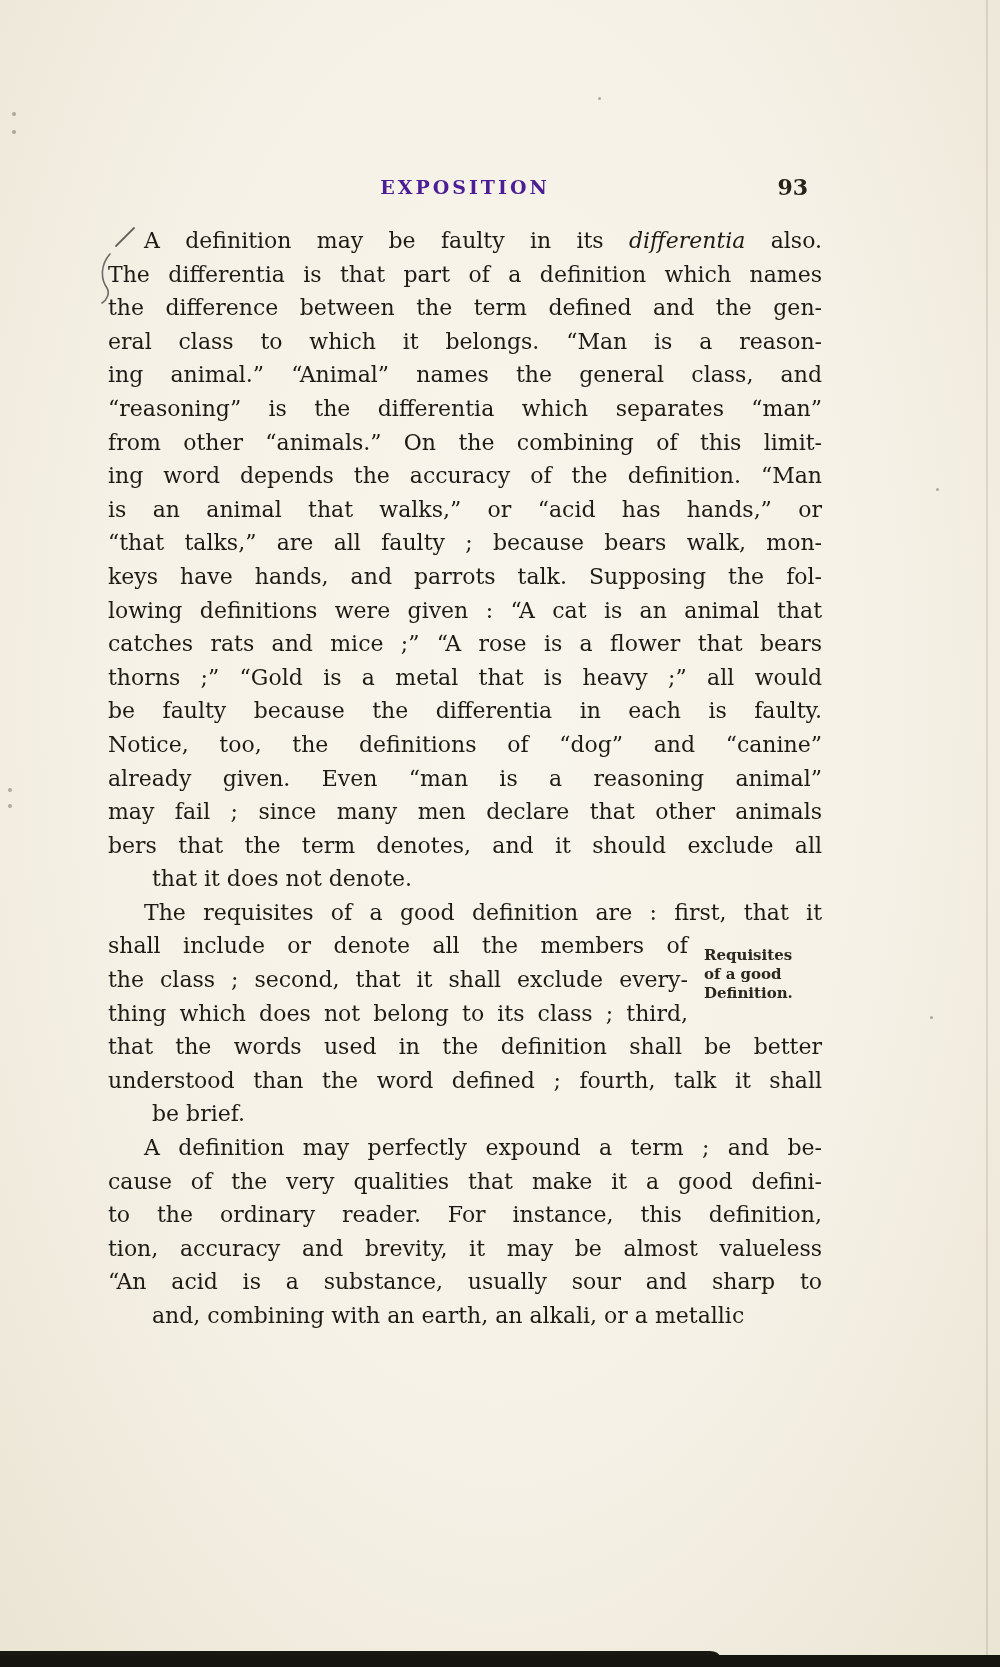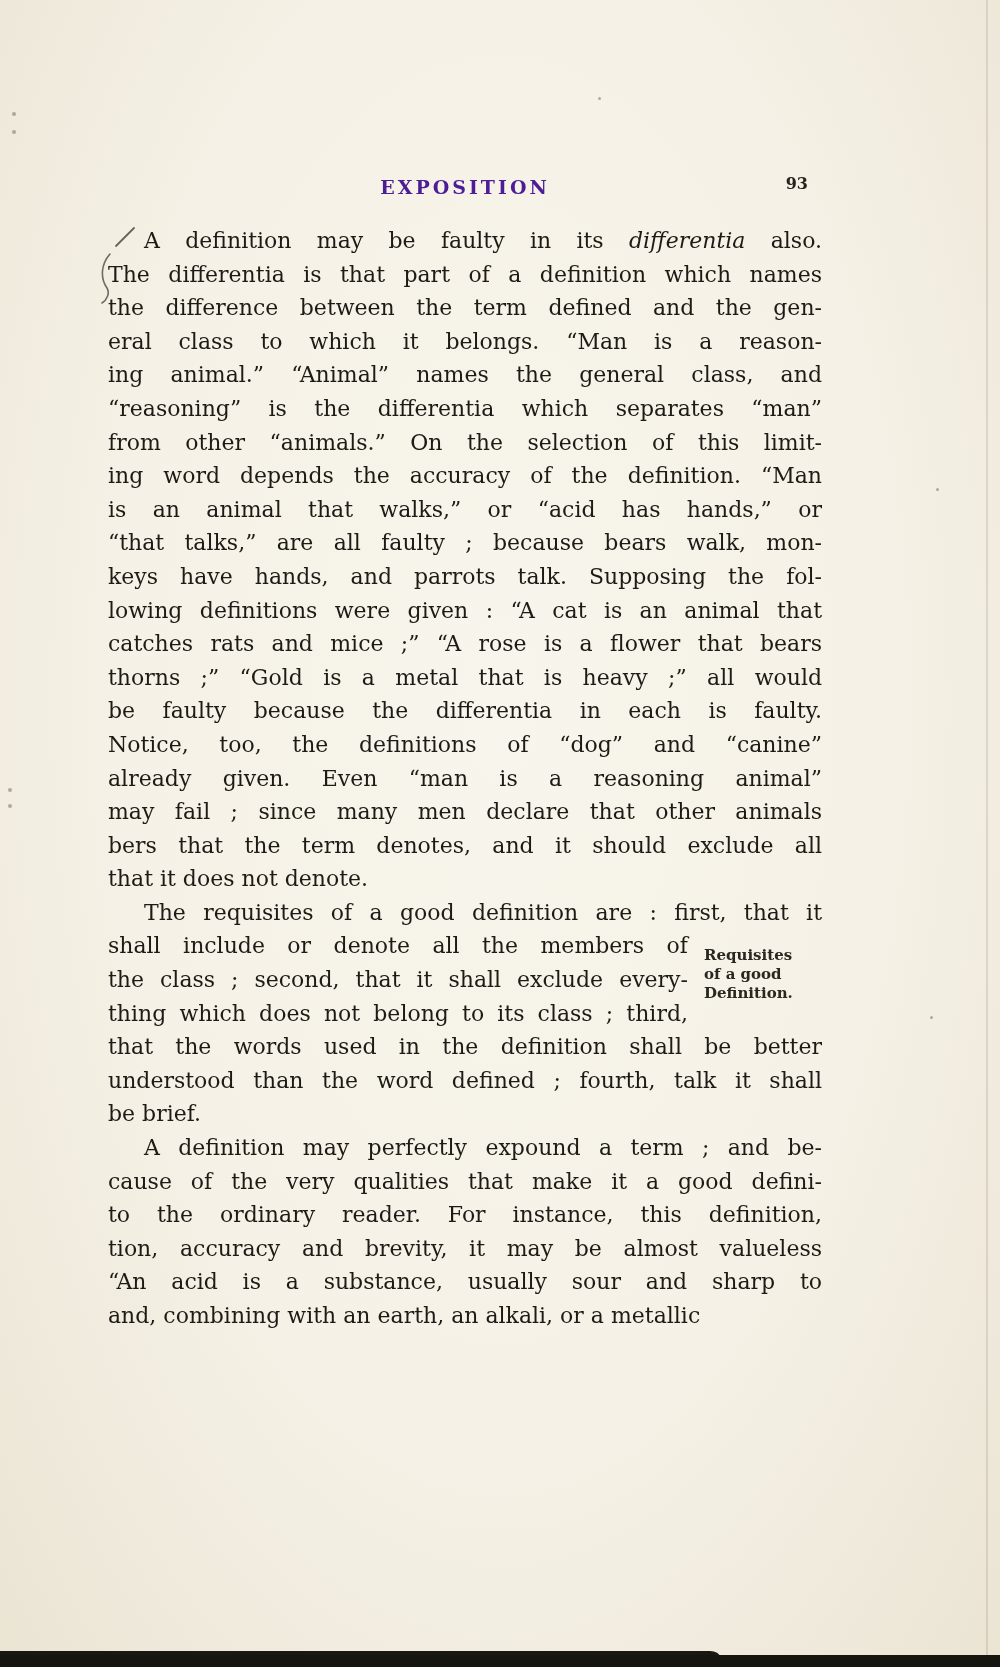--- a/index.html
+++ b/index.html
@@ -23,42 +23,42 @@
     left: 0; right: 0;
     text-align: center;
     font-size: 19px;
     font-weight: 700;
     letter-spacing: 3px;
     color: #4c1d95;
   }
   .page-number {
     position: absolute;
     right: 14px; top: -2px;
-    font-size: 16px;
+    font-size: 22px;
     font-weight: 600;
     color: #26231d;
   }
 
   .text-block {
     position: absolute;
     left: 108px; top: 224px;
     width: 714px;
   }
   .paragraph { margin: 0; }
   .line {
     font-size: 22px;
     line-height: 33.6px;
     text-align: justify;
     text-align-last: justify;
     white-space: nowrap;
     color: #1e1b16;
   }
   .line { white-space: normal; }
   .line.indent { text-indent: 36px; }
-  .line.last { text-align-last: left; }
+  .line.last { text-align-last: left; margin-left: 44px; }
   .line.narrow { width: 580px; }
 
   .sidenote {
     position: absolute;
     left: 596px; top: 722px;
     width: 132px;
     font-size: 15px;
     font-weight: 700;
     line-height: 19px;
     color: #2a2720;
@@ -124,21 +124,21 @@
     <div>of a good</div>
     <div>Definition.</div>
   </div>
 <div class="paragraph">
       <div class="line indent"><span>A definition may be faulty in its </span><i>differentia</i><span> also.</span></div>
       <div class="line">The differentia is that part of a definition which names</div>
       <div class="line">the difference between the term defined and the gen-</div>
       <div class="line">eral class to which it belongs. “Man is a reason-</div>
       <div class="line">ing animal.” “Animal” names the general class, and</div>
       <div class="line">“reasoning” is the differentia which separates “man”</div>
-      <div class="line">from other “animals.” On the selection of this limit-</div>
+      <div class="line">from other “animals.” On the combining of this limit-</div>
       <div class="line">ing word depends the accuracy of the definition. “Man</div>
       <div class="line">is an animal that walks,” or “acid has hands,” or</div>
       <div class="line">“that talks,” are all faulty ; because bears walk, mon-</div>
       <div class="line">keys have hands, and parrots talk. Supposing the fol-</div>
       <div class="line">lowing definitions were given : “A cat is an animal that</div>
       <div class="line">catches rats and mice ;” “A rose is a flower that bears</div>
       <div class="line">thorns ;” “Gold is a metal that is heavy ;” all would</div>
       <div class="line">be faulty because the differentia in each is faulty.</div>
       <div class="line">Notice, too, the definitions of “dog” and “canine”</div>
       <div class="line">already given. Even “man is a reasoning animal”</div>

